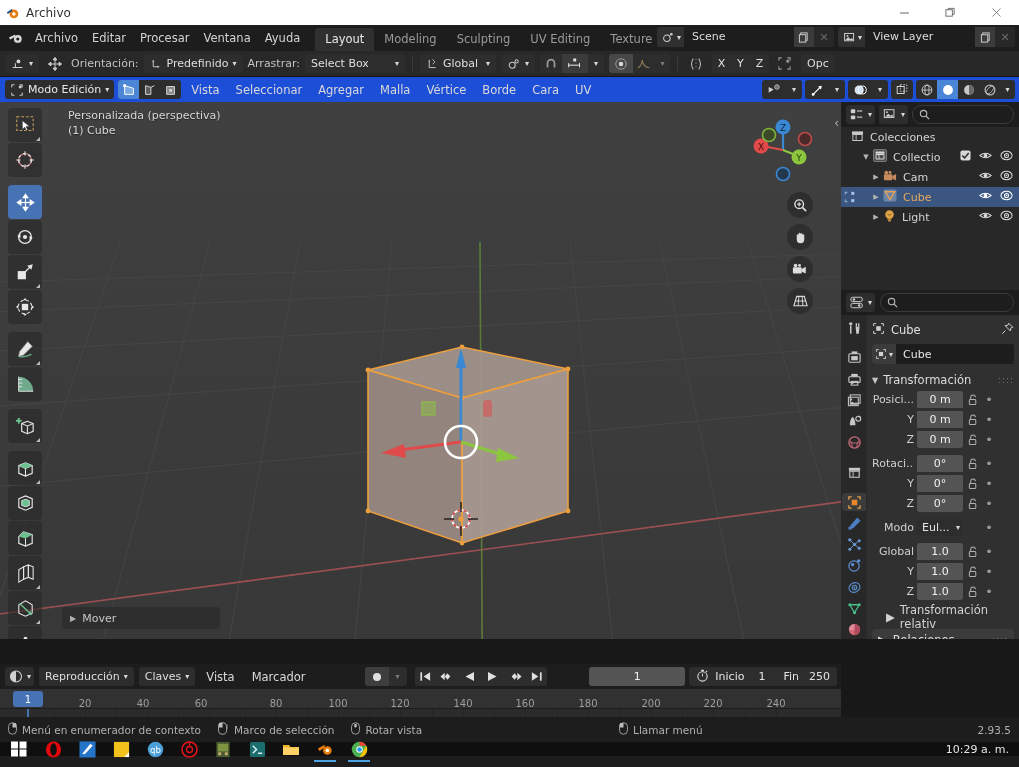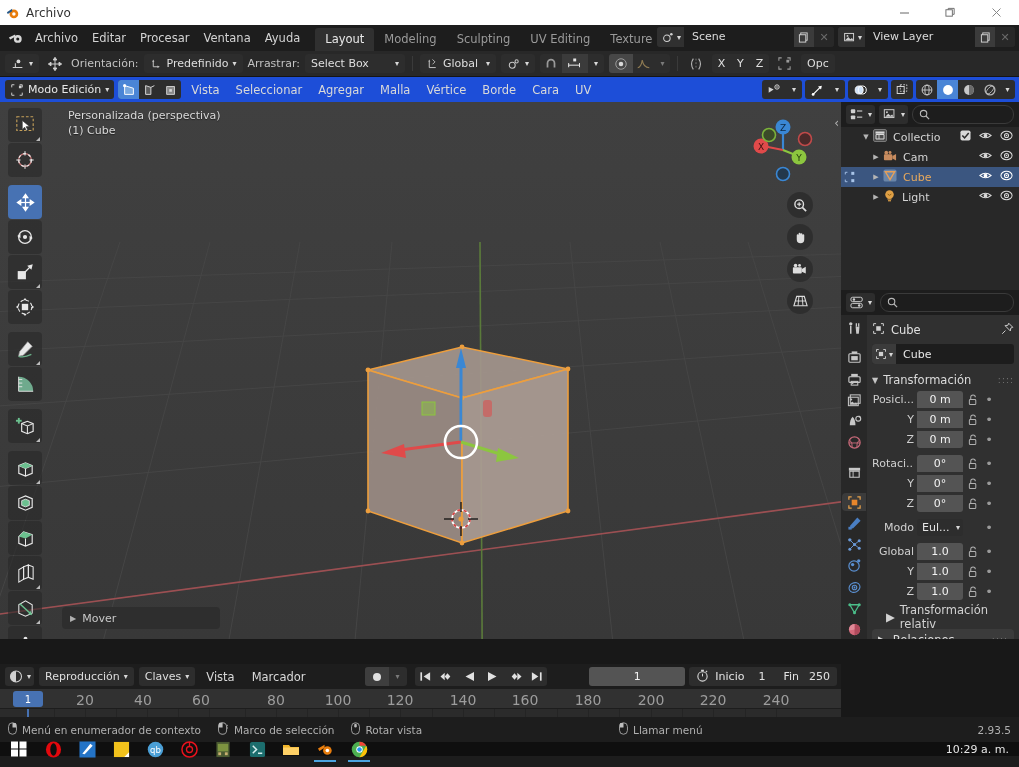--- a/index.html
+++ b/index.html
@@ -168,21 +168,21 @@
   .tl-right { position:absolute; right:4px; display:flex; align-items:center; gap:4px;}
   .framefield {
     width:96px; height:19px; background:#545454; border-radius:3px; display:flex;
     align-items:center; justify-content:center; font-size:11px; color:#f2f2f2;
   }
   .rangefield {
     height:19px; background:#2d2d2d; border-radius:3px; display:flex; align-items:center; 
     padding:0 7px; font-size:11px; color:#e2e2e2;
   }
   .tl-ruler { height:20px; background:#313131; position:relative; border-bottom:1px solid #1d1d1d;}
-  .tick { position:absolute; top:3px; font-size:14px; color:#9d9d9d; transform:translateX(-50%);}
+  .tick { position:absolute; top:9px; font-size:10px; color:#9d9d9d; transform:translateX(-50%);}
   .playhead-box {
     position:absolute; top:2px; height:16px; background:#4772b3; border-radius:3px;
     display:flex; align-items:center; justify-content:center; color:#fff; font-size:10px;
     width:30px; transform:translateX(-50%);
   }
   .tl-body { height:47px; background:#2b2b2b; position:relative; overflow:hidden;}
   .tl-gridline { position:absolute; top:0; bottom:0; width:1px; background:#242424;}
   .playhead-line { position:absolute; top:0; bottom:0; width:2px; background:#4772b3;}
   .tl-scroll { position:absolute; left:8px; right:18px; bottom:2px; height:5px; background:#5a5a5a; border-radius:3px;}
   .tl-left-arrow { position:absolute; left:0; top:23px; color:#9a9a9a; font-size:11px;}
@@ -829,20 +829,32 @@
           <span class="chev">▾</span>
         </div>
         <div class="search-box">
           <svg width="11" height="11" viewBox="0 0 12 12">
               <circle cx="5" cy="5" r="3.5" fill="none" stroke="#b8b8b8" stroke-width="1.2"></circle>
               <line x1="7.6" y1="7.6" x2="11" y2="11" stroke="#b8b8b8" stroke-width="1.3"></line>
             </svg>
         </div>
       </div>
 
+      <div class="ol-row" style="padding-left:10px">
+        <span style="display:flex;align-items:center;gap:6px">
+          <span>
+            <svg width="13" height="12" viewBox="0 0 14 13">
+                <rect x="1" y="1.5" width="12" height="3" fill="#c8c8c8"></rect>
+                <path d="M2 5 L12 5 L12 11.5 L2 11.5 Z" fill="none" stroke="#c8c8c8" stroke-width="1.1"></path>
+                <line x1="5.5" y1="5" x2="5.5" y2="11.5" stroke="#c8c8c8" stroke-width="1"></line>
+              </svg>
+          </span>
+          <span>Colecciones</span>
+        </span>
+      </div>
 
       <div class="ol-row" style="padding-left:18px">
         <span class="disc">▼</span>
         <span style="display:flex;align-items:center;gap:6px">
           <span>
             <svg width="14" height="13" viewBox="0 0 14 13">
                 <rect x="0.5" y="0.5" width="13" height="12" rx="1.5" fill="#4d4d4d" stroke="#8a8a8a" stroke-width="0.8"></rect>
                 <rect x="2.5" y="2.5" width="9" height="2.2" fill="#d8d8d8"></rect>
                 <path d="M3 5.5 L11 5.5 L11 10 L3 10 Z" fill="none" stroke="#d8d8d8" stroke-width="1"></path>
                 <line x1="6" y1="5.5" x2="6" y2="10" stroke="#d8d8d8" stroke-width="0.9"></line>

